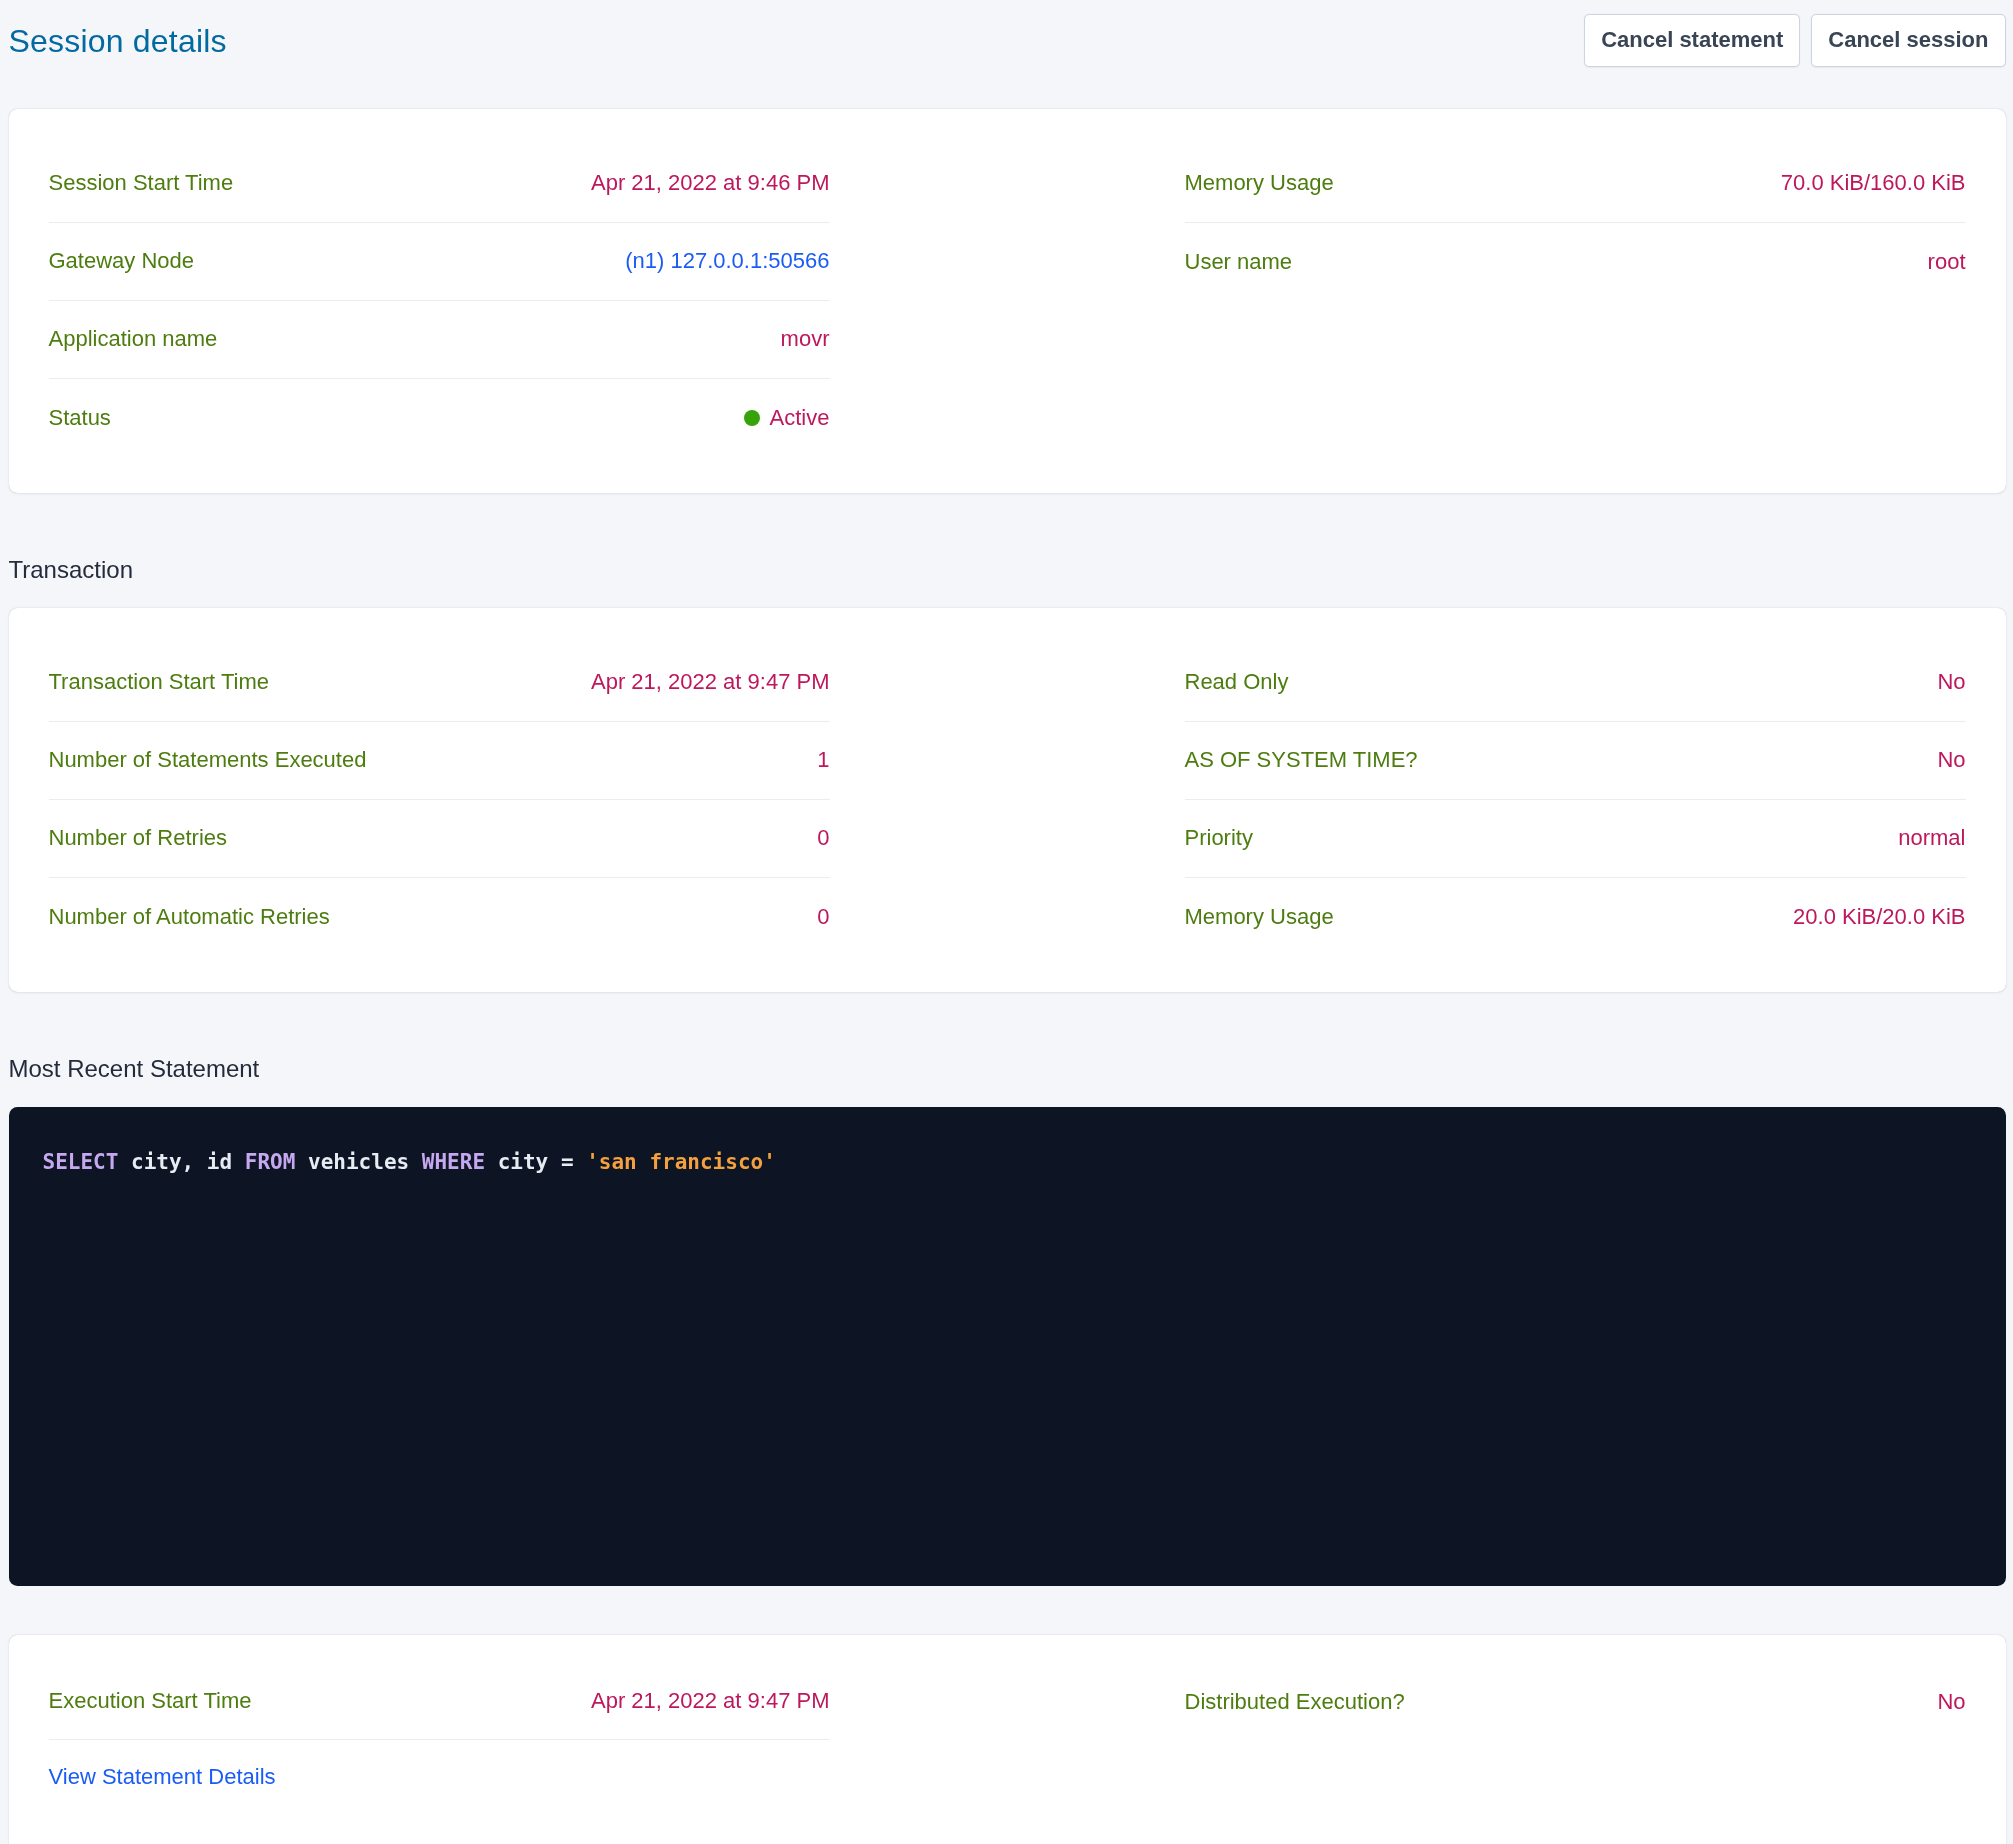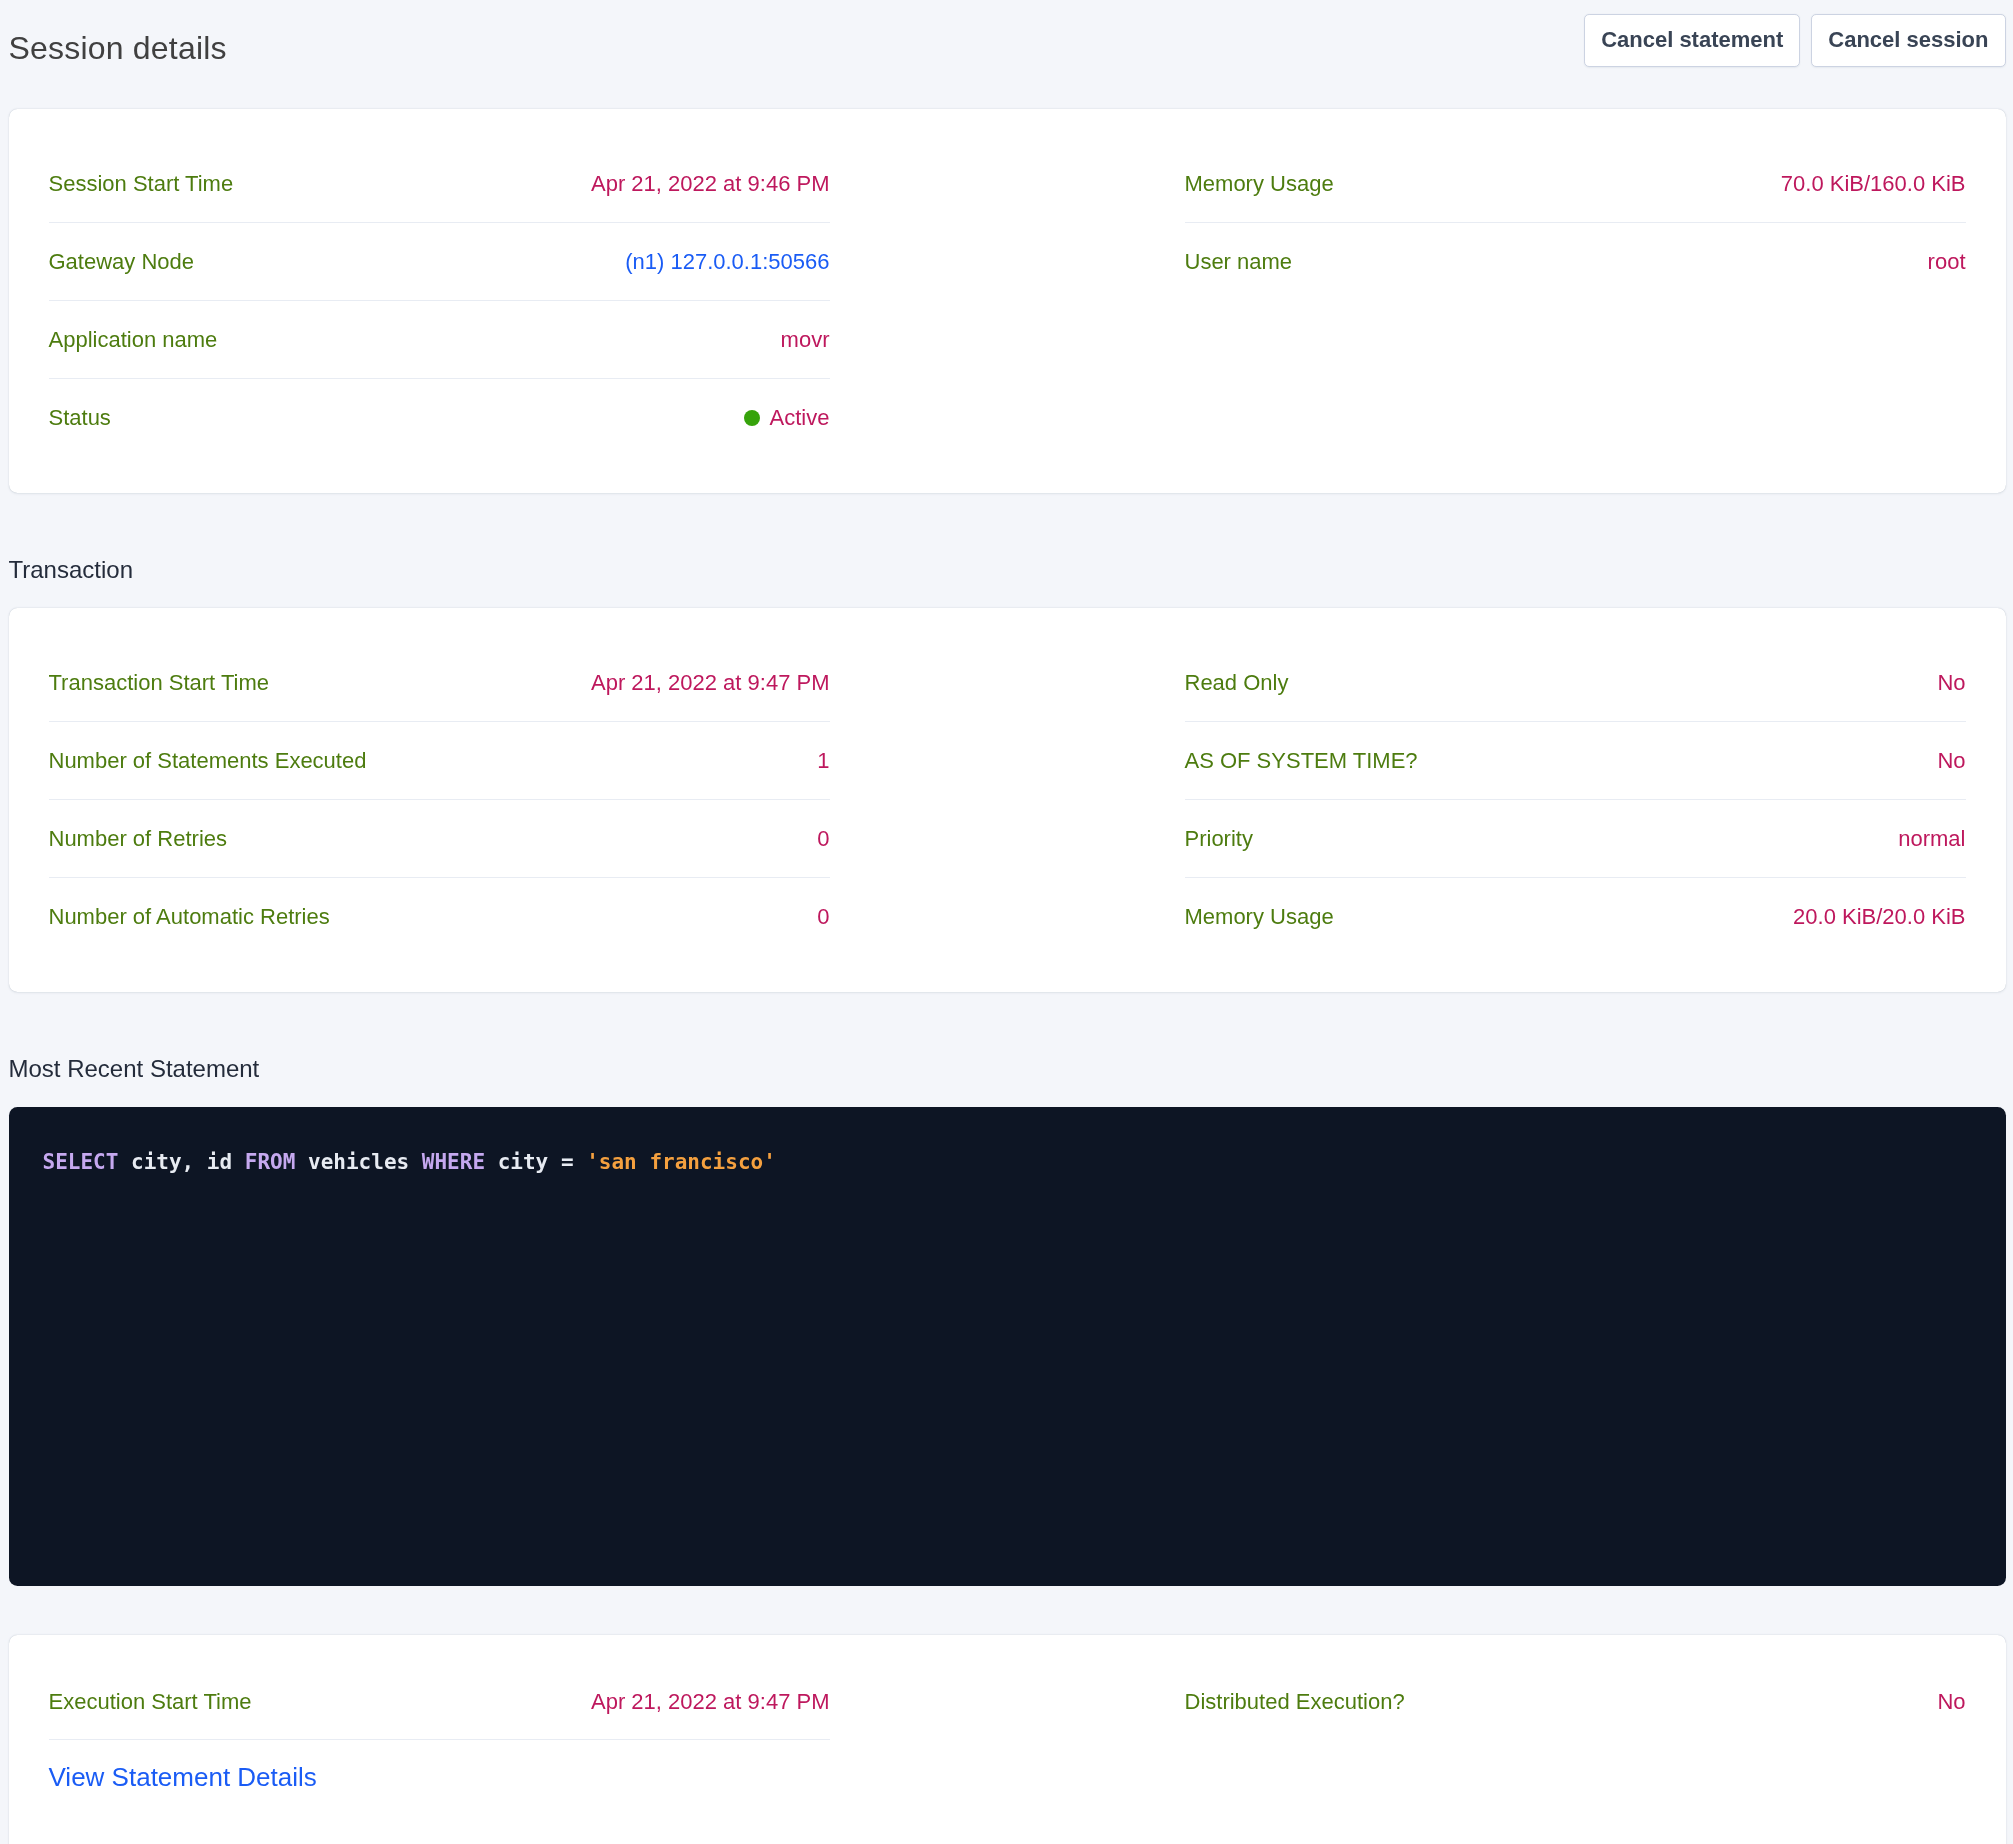--- a/index.html
+++ b/index.html
@@ -16,23 +16,23 @@
   
   .page-header {
     display: flex;
     justify-content: space-between;
     align-items: flex-start;
     margin-bottom: 42px;
   }
   .page-title {
     font-size: 32px;
     font-weight: 400;
-    color: #404040;
+    color: #0369a1;
     letter-spacing: 0.2px;
-    margin-top: 20px;
+    margin-top: 13px;
   }
   .header-actions { display: flex; gap: 11px; margin-top: 3.4px; }
   .btn {
     background: #ffffff;
     border: 0.8px solid #ccd3e2;
     border-radius: 5.1px;
     height: 53px;
     padding: 0 16px;
     font-family: "Liberation Sans", sans-serif;
     font-size: 22px;
@@ -105,21 +105,21 @@
 
   
   .exec-card { margin-top: 49px; padding: 29px 40px 37px 40px; }
   .exec-row { height: 76px; }
   .link-row {
     height: 75px;
     display: flex;
     align-items: center;
     justify-content: flex-start;
   }
-  .link-row .link { font-size: 26px; font-weight: 500; }
+  .link-row .link { font-size: 22px; font-weight: 500; }
 </style>
 </head>
 <body>
 
 <div class="page">
 
   <div class="page-header">
     <h1 class="page-title">Session details</h1>
     <div class="header-actions">
       <button class="btn">Cancel statement</button>

